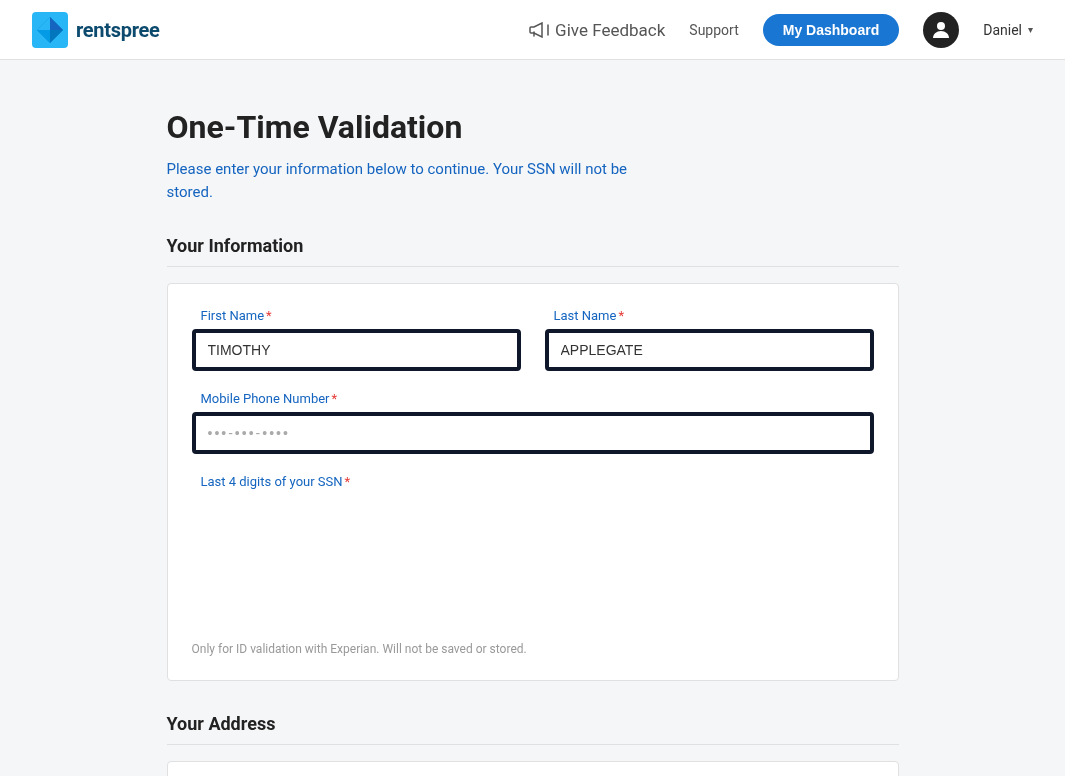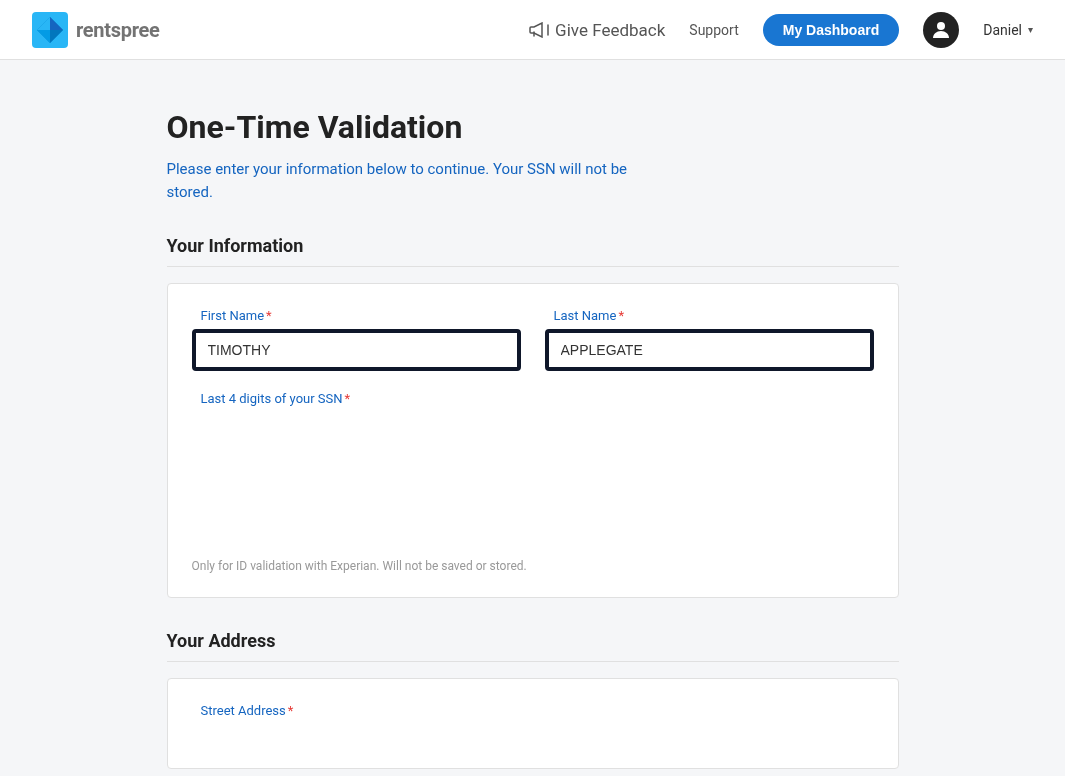--- a/index.html
+++ b/index.html
@@ -25,21 +25,21 @@
       align-items: center;
       gap: 8px;
     }
     .logo-diamond {
       width: 36px;
       height: 36px;
     }
     .logo-text {
       font-size: 20px;
       font-weight: 400;
-      color: #737373;
+      color: #0c4a6e;
       letter-spacing: -0.3px;
     }
     .logo-text span {
       font-weight: 700;
     }
     .header-right {
       display: flex;
       align-items: center;
       gap: 24px;
     }
@@ -240,20 +240,28 @@
           <input class="form-input" type="text" value="TIMOTHY" style="">
         </div>
         <div class="form-group half">
           <label class="form-label">
             <span>Last Name</span><span class="required-star">*</span>
           </label>
           <input class="form-input" type="text" value="APPLEGATE" style="">
         </div>
       </div>
 
+      <div class="form-row single" style="margin-bottom:20px;">
+        <div class="form-group">
+          <label class="form-label">
+            <span>Mobile Phone Number</span><span class="required-star">*</span>
+          </label>
+          <input class="form-input" type="text" value="•••-•••-••••" style="color: rgb(170, 170, 170); letter-spacing: 2px;">
+        </div>
+      </div>
 
       <div class="form-row single" style="margin-bottom:8px;">
         <div class="form-group small">
           <label class="form-label">
             <span>Last 4 digits of your SSN</span><span class="required-star">*</span>
           </label>
         </div>
       </div>
       <p class="input-hint" style="margin-top:0; margin-bottom:0;">Only for ID validation with Experian. Will not be saved or stored.</p>
 

